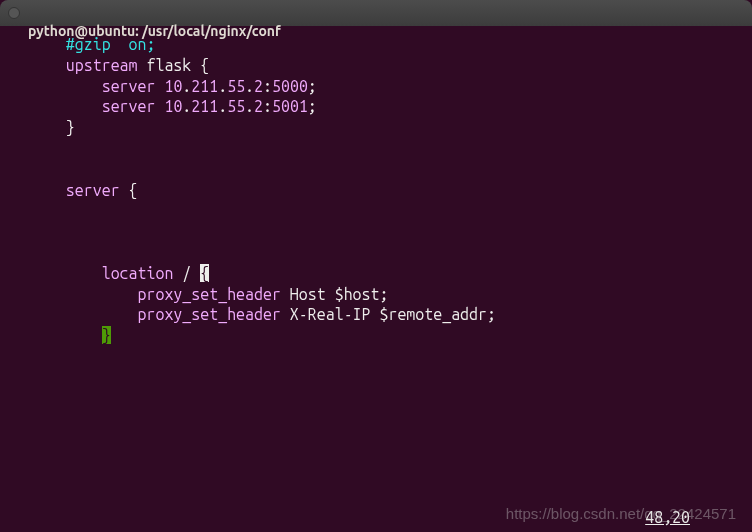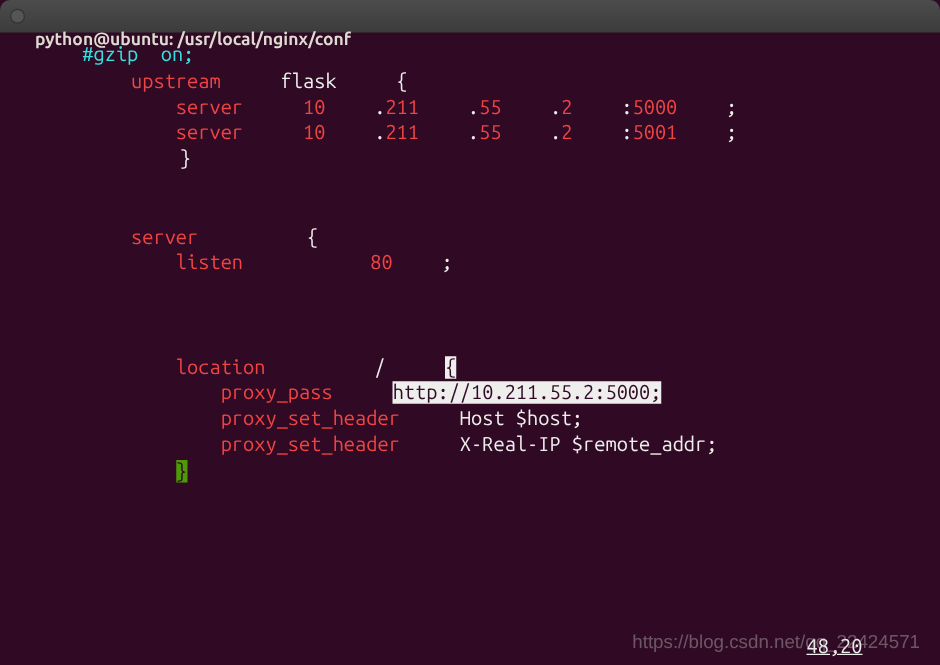--- a/index.html
+++ b/index.html
@@ -46,25 +46,24 @@
       line-height: 1.3;
     }
     .line {
       white-space: pre;
       font-family: inherit;
     }
     .comment {
       color: #34e2e2;
     }
     .keyword {
-      color: #ef4444;
+      color: #f0abfc;
     }
     .normal {
       color: #eeeeec;
-      margin-left: 39px;
     }
     .highlight {
       background: #eeeeec;
       color: #300a24;
     }
     .cursor-block {
       background: #4e9a06;
       color: #300a24;
     }
     .status-line {
@@ -93,26 +92,24 @@
 
 <div class="terminal-body">
   <div class="line"><span class="comment">    #gzip  on;</span></div>
   <div class="line"><span class="normal">    </span><span class="keyword">upstream</span><span class="normal"> flask </span><span class="normal">{</span></div>
   <div class="line"><span class="normal">        </span><span class="keyword">server</span><span class="normal"> </span><span class="keyword">10</span><span class="normal">.</span><span class="keyword">211</span><span class="normal">.</span><span class="keyword">55</span><span class="normal">.</span><span class="keyword">2</span><span class="normal">:</span><span class="keyword">5000</span><span class="normal">;</span></div>
   <div class="line"><span class="normal">        </span><span class="keyword">server</span><span class="normal"> </span><span class="keyword">10</span><span class="normal">.</span><span class="keyword">211</span><span class="normal">.</span><span class="keyword">55</span><span class="normal">.</span><span class="keyword">2</span><span class="normal">:</span><span class="keyword">5001</span><span class="normal">;</span></div>
   <div class="line"><span class="normal">    </span><span class="normal">}</span></div>
   <div class="line">&nbsp;</div>
   <div class="line">&nbsp;</div>
   <div class="line"><span class="normal">    </span><span class="keyword">server</span><span class="normal"> </span><span class="normal">{</span></div>
-  <div class="line"><span class="normal">        </span><span class="keyword">listen</span><span class="normal">       </span><span class="keyword">80</span><span class="normal">;</span></div>
   <div class="line">&nbsp;</div>
   <div class="line">&nbsp;</div>
   <div class="line">&nbsp;</div>
   <div class="line"><span class="normal">        </span><span class="keyword">location</span><span class="normal"> </span><span class="normal">/</span><span class="normal"> </span><span class="highlight">{</span></div>
-  <div class="line"><span class="normal">            </span><span class="keyword">proxy_pass</span><span class="normal"> </span><span class="highlight">http://10.211.55.2:5000;</span></div>
   <div class="line"><span class="normal">            </span><span class="keyword">proxy_set_header</span><span class="normal"> Host $host;</span></div>
   <div class="line"><span class="normal">            </span><span class="keyword">proxy_set_header</span><span class="normal"> X-Real-IP $remote_addr;</span></div>
   <div class="line"><span class="normal">        </span><span class="cursor-block">}</span></div>
   <div class="line">&nbsp;</div>
   <div class="line">&nbsp;</div>
 </div>
 
 <div class="status-line">48,20</div>
 <div class="watermark">https://blog.csdn.net/qq_22424571</div>
 

